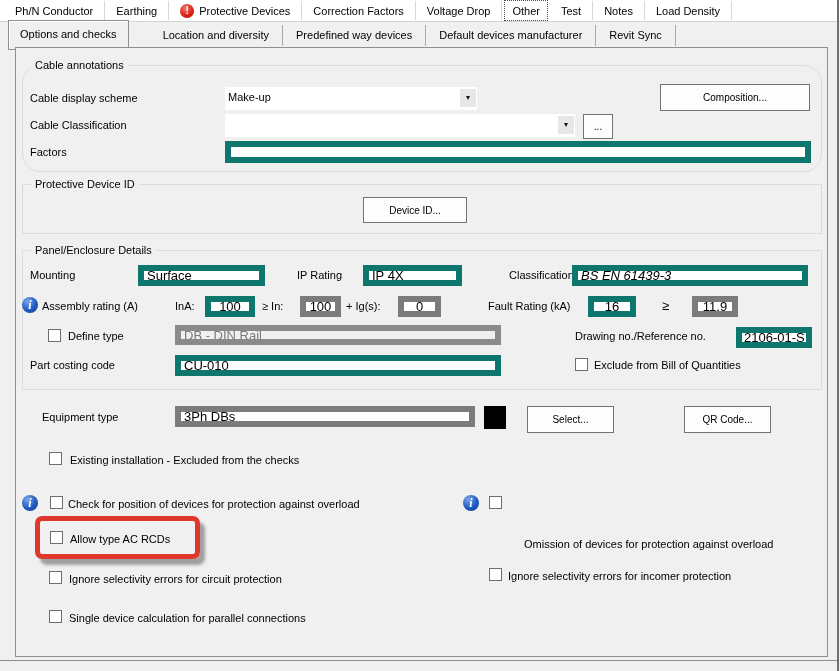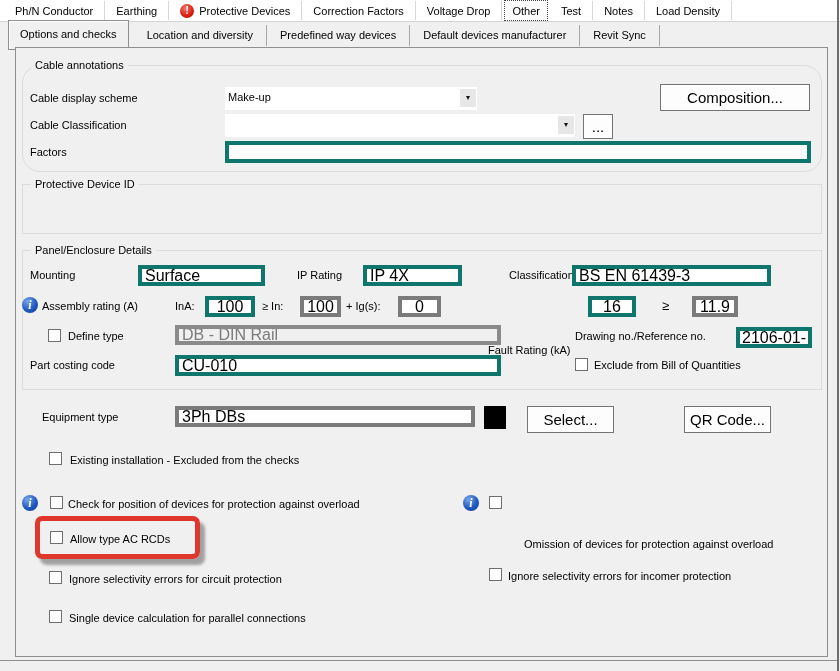--- a/index.html
+++ b/index.html
@@ -17,39 +17,39 @@
   .err{width:14px;height:14px;border-radius:50%;flex:0 0 auto;
        background:radial-gradient(circle at 40% 30%, #f4756a, #d81e10 60%, #a81106);
        color:#fff;font-weight:bold;font-size:10px;line-height:14px;text-align:center;}
   
   .row2{position:absolute;left:0;top:21px;width:840px;height:27px;background:#f0f0f0;
         border-top:1px solid #d4d4d4;display:flex;align-items:center;padding-left:8px;
         box-sizing:border-box;}
   .row2 .tab2{padding:4px 13px;white-space:nowrap;border-right:1px solid #a8a8a8;
               height:13px;line-height:13px;cursor:default;}
   .row2 .tab2.selected{border:1px solid #8f8f8f;box-shadow:inset 1px 1px 0 #ffffff;
-                       background:#f0f0f0;padding:7px 11px;margin-right:5px;height:14px;}
+                       background:#f0f0f0;padding:7px 11px;margin-right:21px;height:14px;}
   
   .panel{position:absolute;left:15px;top:47px;width:811px;height:608px;
          border:1px solid #8f8f8f;background:#f0f0f0;}
   .group{position:absolute;border:1px solid #dcdcdc;}
   .gtitle{position:absolute;top:-7px;left:8px;background:#f0f0f0;padding:0 4px;white-space:nowrap;}
   .lbl{position:absolute;white-space:nowrap;line-height:13px;}
-  .fld{position:absolute;box-sizing:border-box;height:21px;background:#fff;border:4px solid #0f766e;
-       font-family:inherit;font-size:16px;color:#000;padding:1px 3px;outline:none;}
+  .fld{position:absolute;box-sizing:border-box;height:21px;background:#fff;border:6px solid #0f766e;
+       font-family:inherit;font-size:13px;color:#000;padding:1px 3px;outline:none;}
   .fld.grey{border-color:#7b7b7b;}
   .fld.center{text-align:center;}
   .fld.disabled{border-color:#8a8a8a;background:#f0f0f0;color:#7b7b7b;}
   .combo{position:absolute;background:#fff;box-sizing:border-box;}
   .combo .ctext{position:absolute;left:3px;top:4px;white-space:nowrap;}
   .combo .arrow{position:absolute;right:1px;top:2px;width:16px;height:18px;background:#e7e7e7;
                 text-align:center;line-height:18px;font-size:8px;color:#111;}
   .btn{position:absolute;background:#fdfdfd;border:1px solid #737373;box-sizing:border-box;
        display:flex;align-items:center;justify-content:center;font-family:inherit;
-       font-size:15px;color:#000;cursor:default;}
+       font-size:10px;color:#000;cursor:default;}
   .cb{position:absolute;width:13px;height:13px;background:#fff;border:1px solid #6e6e6e;
       box-sizing:border-box;}
   .info{position:absolute;width:16px;height:16px;border-radius:50%;color:#fff;
         background:radial-gradient(circle at 35% 28%, #7aa6e9, #2059c0 55%, #123c92);
         font-family:"Liberation Serif", serif;font-style:italic;font-weight:bold;
         font-size:12px;line-height:16px;text-align:center;}
   .swatch{position:absolute;width:22px;height:23px;}
   .hl{position:absolute;width:165px;height:43px;box-sizing:border-box;border:5px solid #e0372c;
       border-radius:7px;box-shadow:5px 6px 3px rgba(140,140,140,.8);}
   .gte{position:absolute;font-size:13px;line-height:13px;}
@@ -122,40 +122,43 @@
     <div class="btn" style="left:567px;top:66px;width:30px;height:25px;">
         <span>...</span>
       </div>
 
     <div class="lbl" style="left:14px;top:98px;">Factors</div>
     <input class="fld" style="left: 209px; top: 93px; width: 586px; height: 22px;" value="">
 
     <div class="group" style="left:6px;top:136px;width:798px;height:48px;">
       <span class="gtitle">Protective Device ID</span>
     </div>
+    <div class="btn" style="left:347px;top:149px;width:104px;height:26px;">
+        <span>Device ID...</span>
+      </div>
 
     <div class="group" style="left:6px;top:202px;width:798px;height:138px;">
       <span class="gtitle">Panel/Enclosure Details</span>
     </div>
     <div class="lbl" style="left:14px;top:221px;">Mounting</div>
     <input class="fld" style="left: 122px; top: 217px; width: 127px;" value="Surface">
     <div class="lbl" style="left:281px;top:221px;">IP Rating</div>
     <input class="fld" style="left: 347px; top: 217px; width: 99px;" value="IP 4X">
     <div class="lbl" style="left:493px;top:221px;">Classification</div>
-    <input class="fld" style="left: 556px; top: 217px; width: 199px;" value="BS EN 61439-3">
+    <input class="fld" style="left: 556px; top: 217px; width: 236px; font-style: italic;" value="BS EN 61439-3">
 
     <div class="info" style="left:6px;top:249px;">i</div>
     <div class="lbl" style="left:26px;top:252px;">Assembly rating (A)</div>
     <div class="lbl" style="left:159px;top:252px;">InA:</div>
     <input class="fld center" style="left: 189px; top: 248px; width: 50px;" value="100">
     <div class="lbl" style="left:246px;top:252px;">≥ In:</div>
     <input class="fld grey center" style="left: 284px; top: 248px; width: 41px;" value="100">
     <div class="lbl" style="left:330px;top:252px;">+ Ig(s):</div>
     <input class="fld grey center" style="left: 382px; top: 248px; width: 43px;" value="0">
-    <div class="lbl" style="left:472px;top:252px;margin-top:44px;">Fault Rating (kA)</div>
+    <div class="lbl" style="left:472px;top:252px;">Fault Rating (kA)</div>
     <input class="fld center" style="left: 572px; top: 248px; width: 48px;" value="16">
     <div class="gte" style="left:646px;top:251px;">≥</div>
     <input class="fld grey center" style="left: 676px; top: 248px; width: 46px;" value="11.9">
 
     <div class="cb" style="left:32px;top:281px;"></div>
     <div class="lbl" style="left:52px;top:282px;">Define type</div>
     <input class="fld disabled" style="left: 159px; top: 277px; width: 326px; height: 20px;" value="DB - DIN Rail">
     <div class="lbl" style="left:559px;top:282px;">Drawing no./Reference no.</div>
     <input class="fld" style="left: 720px; top: 279px; width: 76px; padding: 1px 2px;" value="2106-01-SCH">
 

